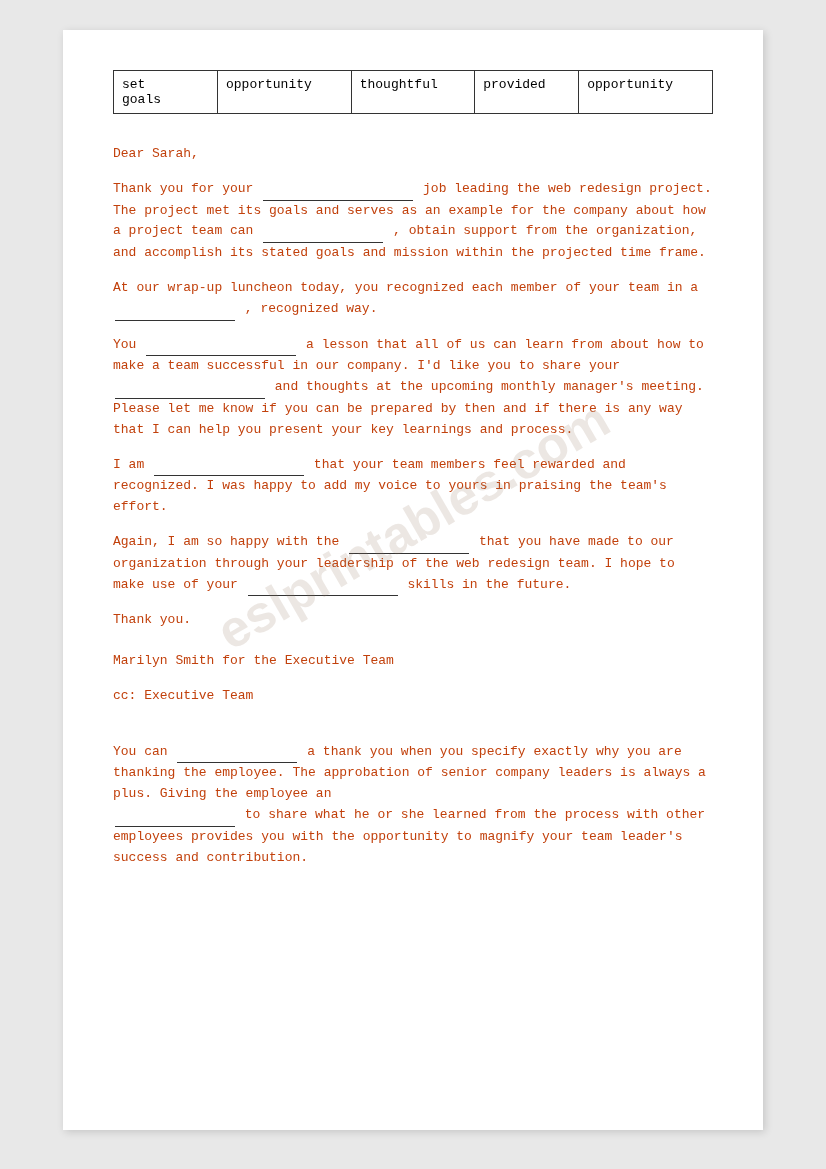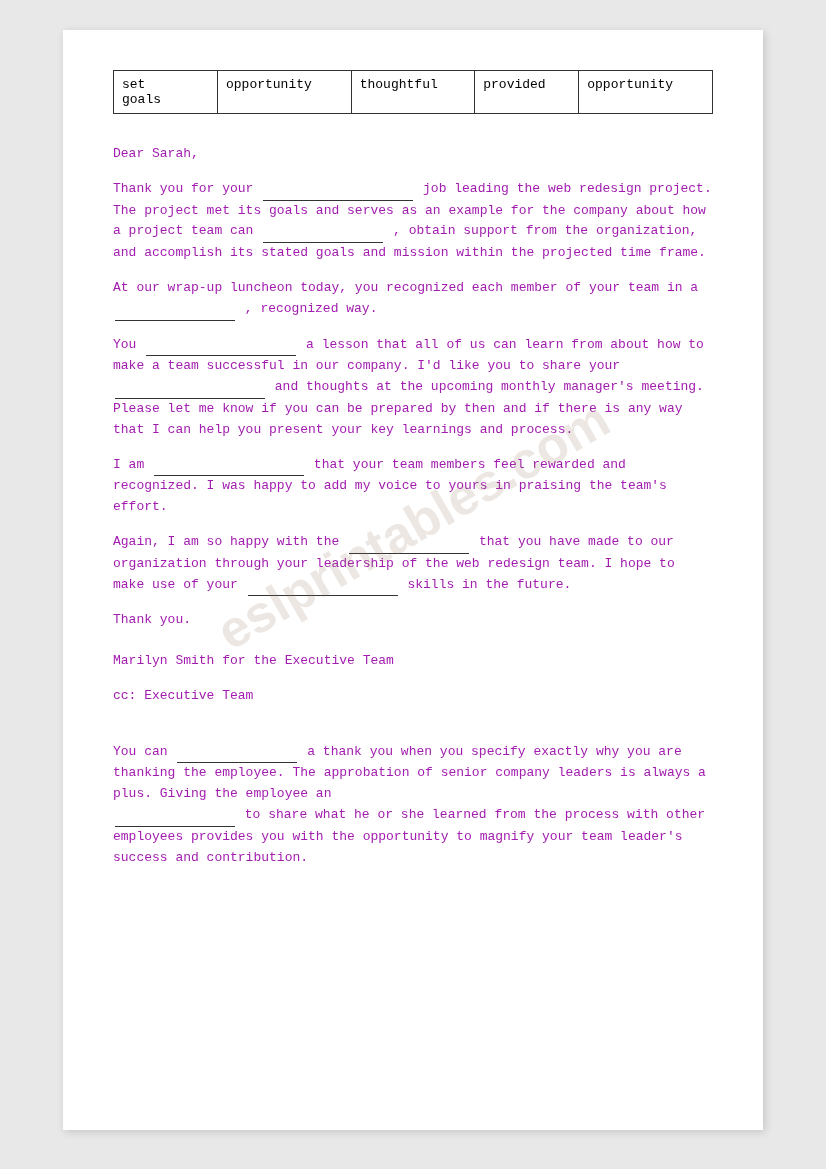--- a/index.html
+++ b/index.html
@@ -44,21 +44,21 @@
       height: 40px;
       font-size: 13px;
     }
 
     .word-bank-table .set-goals-cell {
       vertical-align: top;
     }
 
     .letter-body {
       line-height: 1.6;
-      color: #a21caf;
+      color: #c2410c;
     }
 
     .letter-body p {
       margin-bottom: 14px;
       font-size: 13px;
     }
 
     .blank {
       display: inline-block;
       border-bottom: 1px solid #333;

